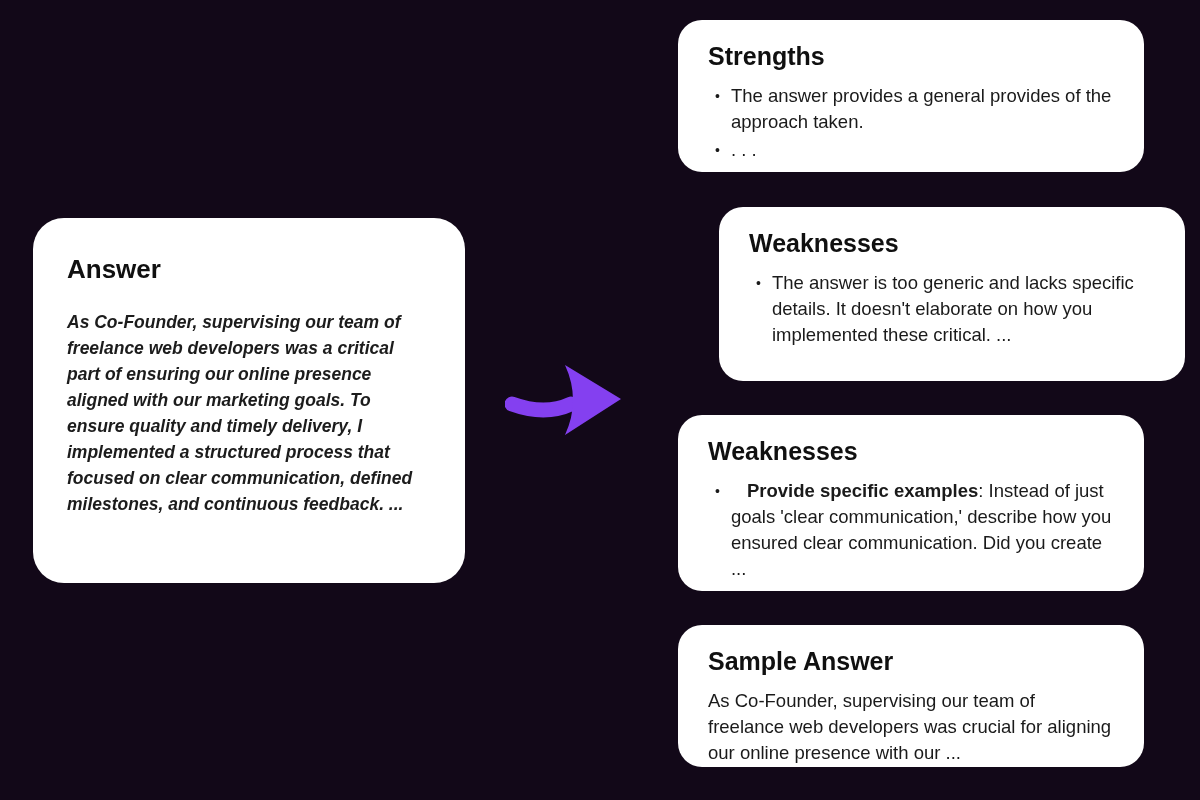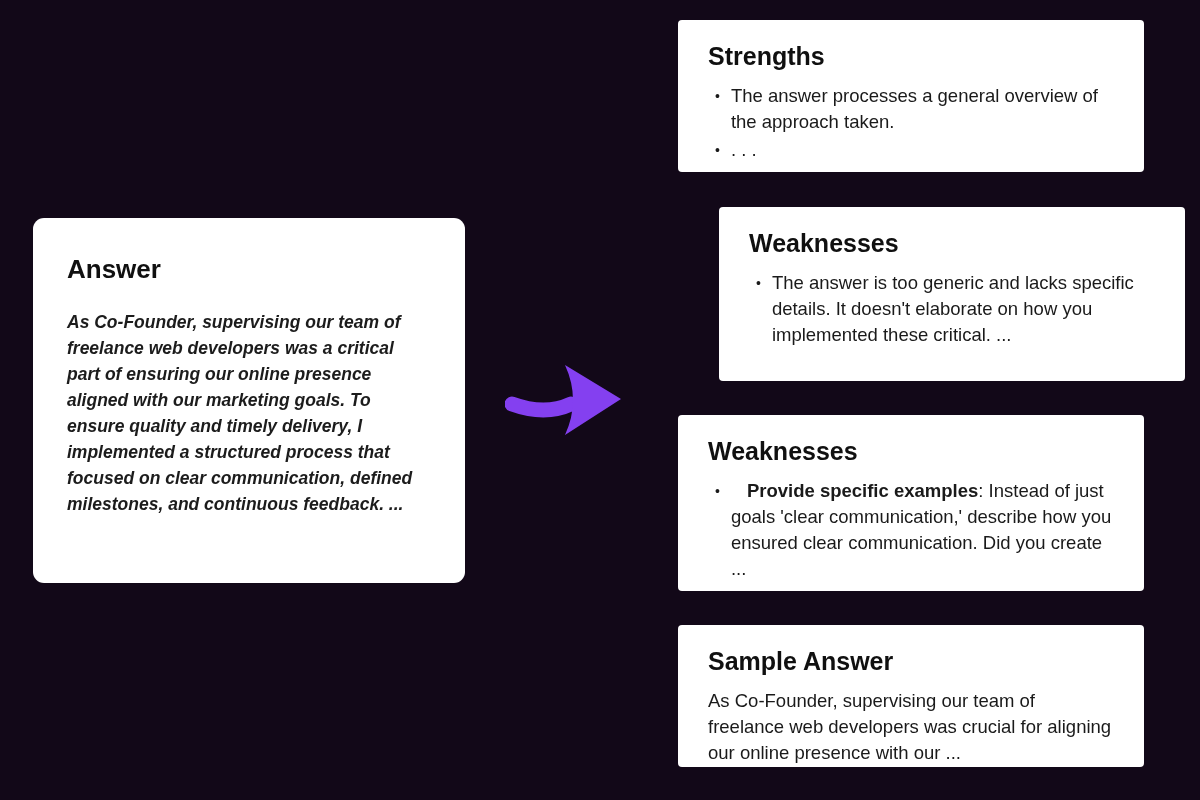--- a/index.html
+++ b/index.html
@@ -23,21 +23,21 @@
     background: #ffffff;
     color: #161616;
   }
 
   
   .answer-card {
     left: 33px;
     top: 218px;
     width: 432px;
     height: 365px;
-    border-radius: 11px;
+    border-radius: 31px;
     padding: 36px 36px 30px 34px;
   }
   .answer-card h2 {
     font-size: 26px;
     font-weight: bold;
     color: #101010;
     margin-bottom: 24px;
   }
   .answer-body {
     font-style: italic;
@@ -54,21 +54,21 @@
     top: 356px;
     width: 122px;
     height: 88px;
   }
   .arrow svg { display: block; width: 100%; height: 100%; }
 
   
   .fb-card {
     left: 678px;
     width: 466px;
-    border-radius: 4px;
+    border-radius: 24px;
     padding: 22px 30px 18px 30px;
   }
   .fb-card h2 {
     font-size: 25px;
     font-weight: bold;
     color: #101010;
     margin-bottom: 12px;
   }
   .fb-strengths   { top: 20px;  height: 152px; }
   .fb-weaknesses  { top: 207px; height: 174px; margin-left: 41px; }
@@ -116,21 +116,21 @@
       <path d="M7 48 Q 40 60 66 48" stroke="#8440f0" stroke-width="15" fill="none" stroke-linecap="round"></path>
       <path d="M60 9 L116 43 L60 79 Q 76 44 60 9 Z" fill="#8440f0"></path>
     </svg>
   </div>
 
   <section class="card fb-card fb-strengths">
     <h2>Strengths</h2>
     <ul class="bullets">
       <li>
         <span class="dot">•</span>
-        <span class="bt">The answer processes a general overview of the approach taken.</span>
+        <span class="bt">The answer provides a general provides of the approach taken.</span>
       </li>
       <li>
         <span class="dot">•</span>
         <span class="bt">. . .</span>
       </li>
     </ul>
   </section>
 
   <section class="card fb-card fb-weaknesses">
     <h2>Weaknesses</h2>

